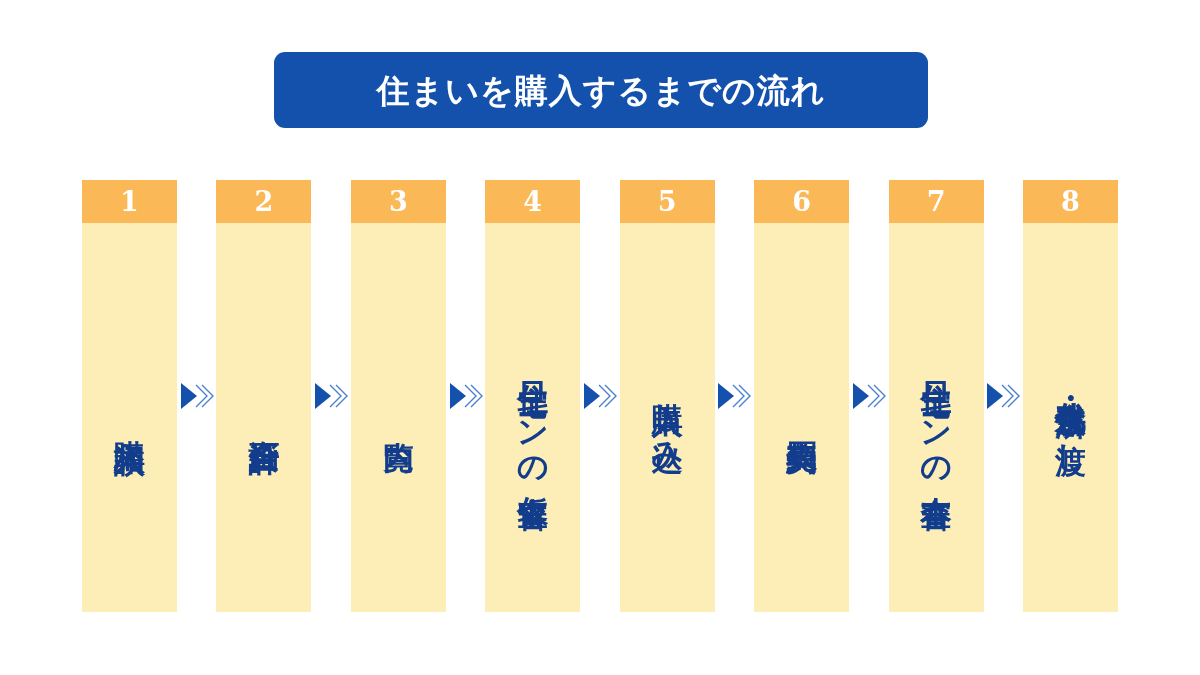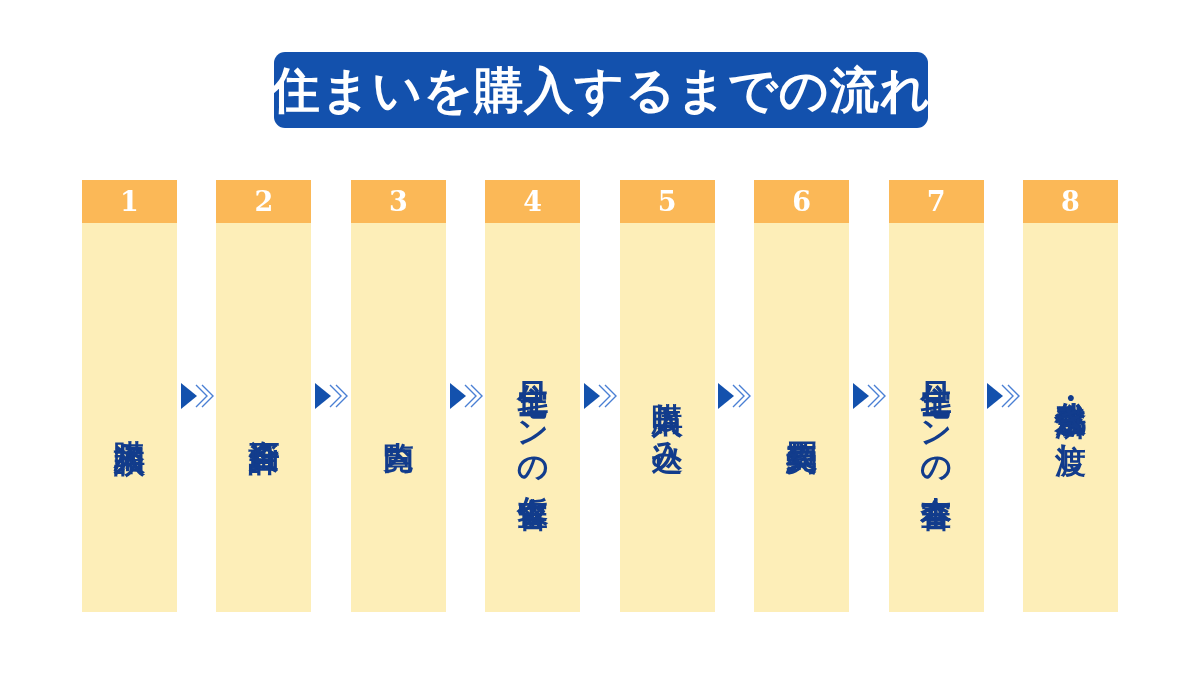--- a/index.html
+++ b/index.html
@@ -32,21 +32,21 @@
     background: #1351ad;
     border-radius: 11px;
     display: flex;
     align-items: center;
     justify-content: center;
     box-sizing: border-box;
     padding: 0 18px;
   }
   .title-text {
     color: #ffffff;
-    font-size: 49px;
+    font-size: 33px;
     font-weight: bold;
     letter-spacing: 1px;
     line-height: 1;
     white-space: nowrap;
     font-family: "DejaVu Sans", "Liberation Sans", sans-serif;
   }
 
   
   .flow-row {
     position: absolute;

